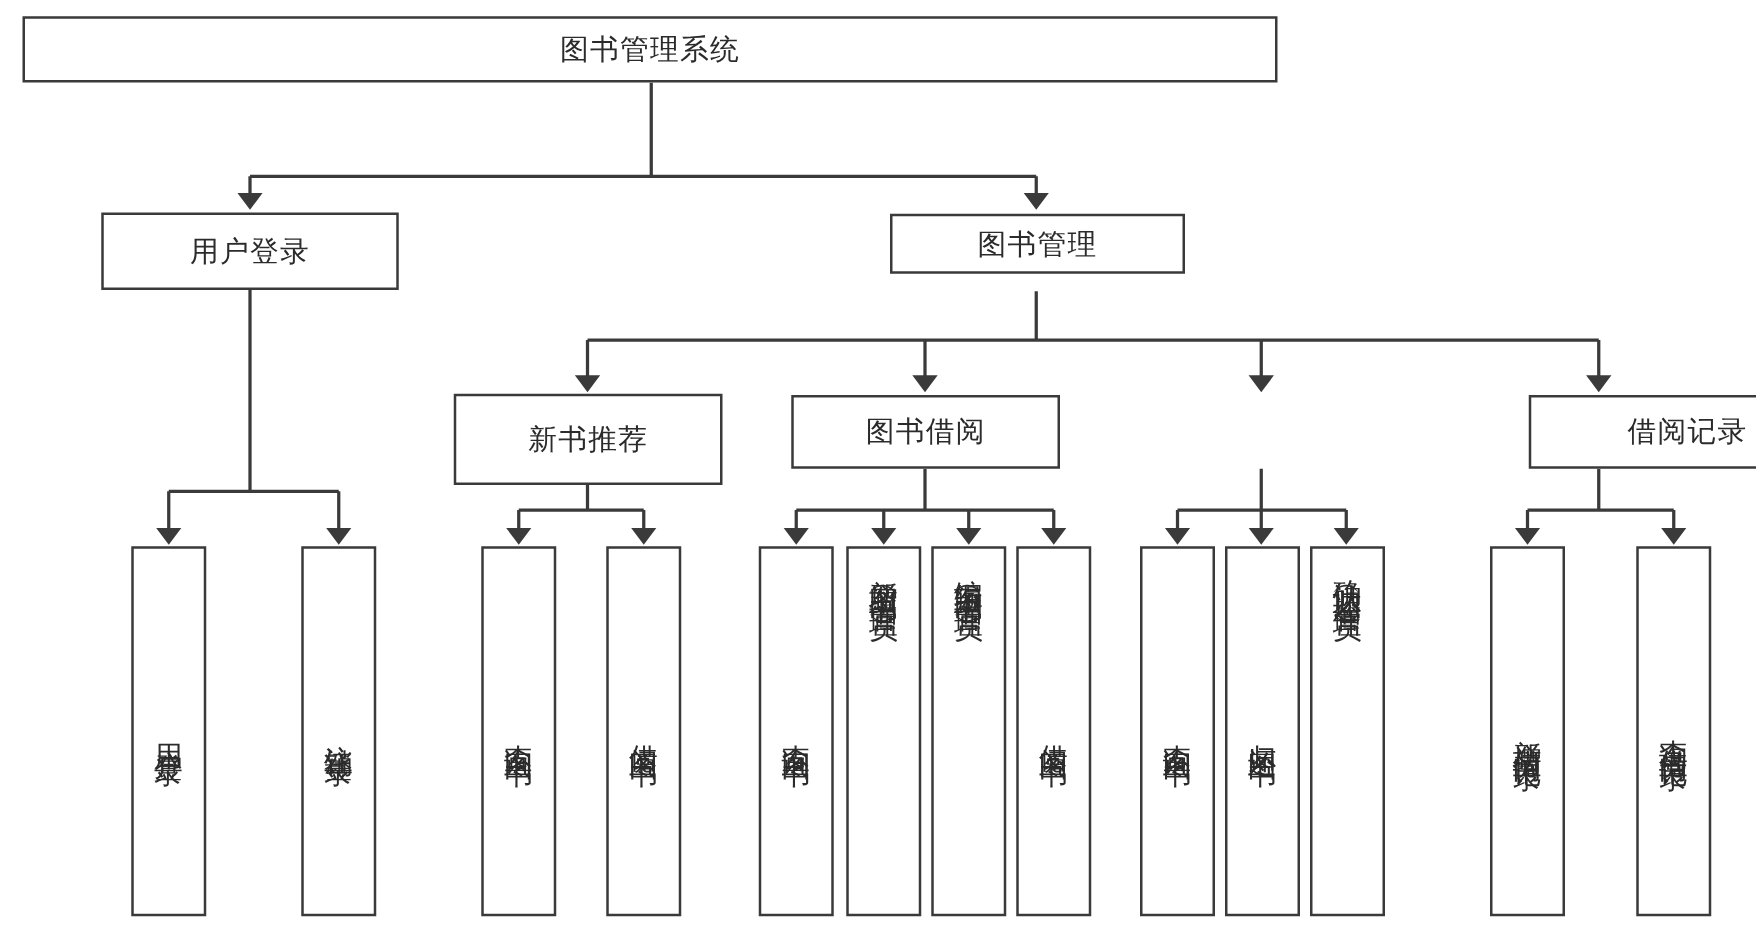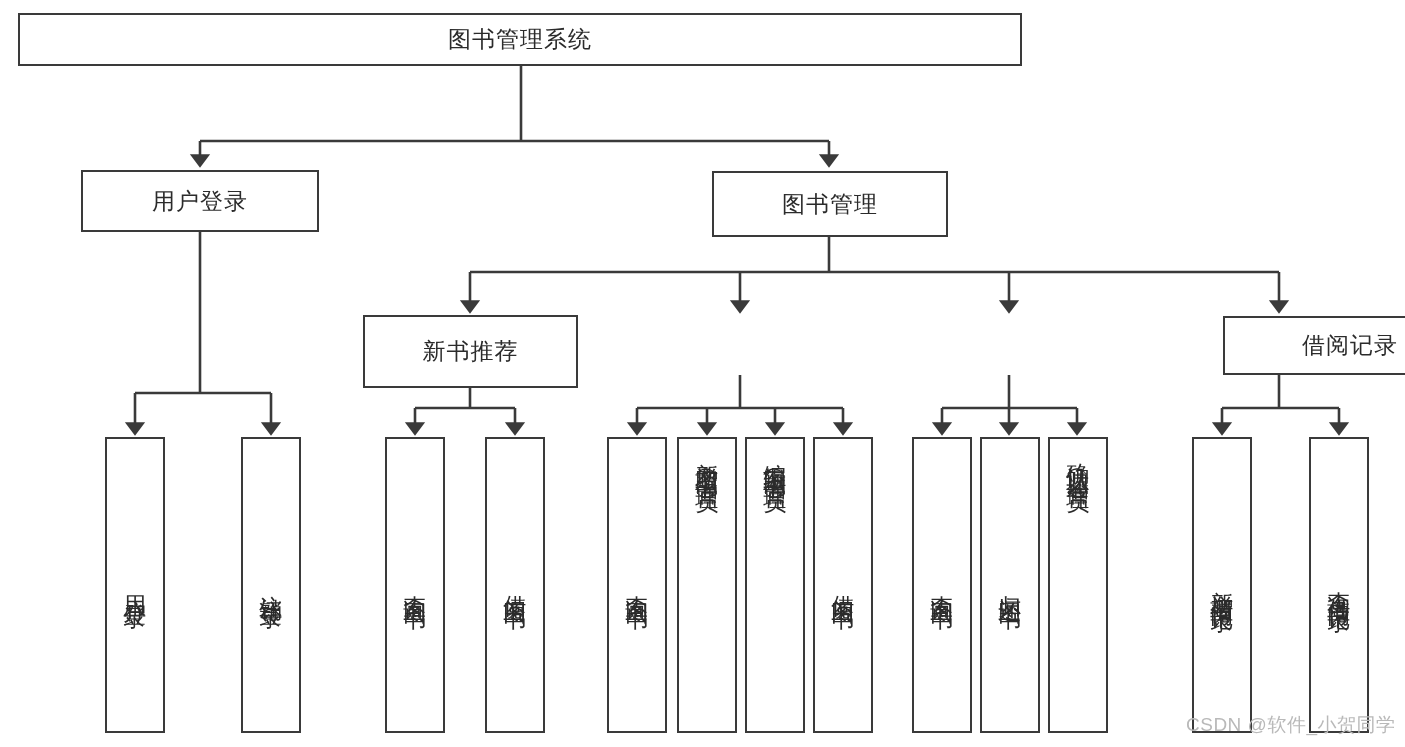--- a/index.html
+++ b/index.html
@@ -145,28 +145,31 @@
   </svg>
 
   <div class="node horiz root" style="left:18px; top:13px; width:1004px; height:53px;">
     <span class="label">图书管理系统</span>
   </div>
 
   <div class="node horiz" style="left:81px; top:170px; width:238px; height:62px;">
     <span class="label">用户登录</span>
   </div>
 
-  <div class="node horiz" style="left:712px; top:171px; width:236px; height:66px;">
+  <div class="node horiz" style="left:712px; top:171px; width:236px; height:48px;">
     <span class="label">图书管理</span>
   </div>
 
   <div class="node horiz" style="left:363px; top:315px; width:215px; height:73px;">
     <span class="label">新书推荐</span>
   </div>
 
+  <div class="node horiz" style="left:633px; top:316px; width:215px; height:59px;">
+    <span class="label">图书借阅</span>
+  </div>
 
 
   <div class="node horiz" style="left:1223px; top:316px; width:215px; height:59px;padding-left:39px;">
     <span class="label">借阅记录</span>
   </div>
 
   <div class="node vert centered" style="left:105px; top:437px; width:60px; height:296px;">
     <span class="label">用户登录</span>
   </div>
 
@@ -211,15 +214,14 @@
   </div>
 
   <div class="node vert centered" style="left:1192px; top:437px; width:60px; height:296px;">
     <span class="label">新增借阅记录</span>
   </div>
 
   <div class="node vert centered" style="left:1309px; top:437px; width:60px; height:296px;">
     <span class="label">查询借阅记录</span>
   </div>
 
-  <div class="watermark">CSDN @软件_小贺同学</div>
 
 </div>
 
 </body></html>

